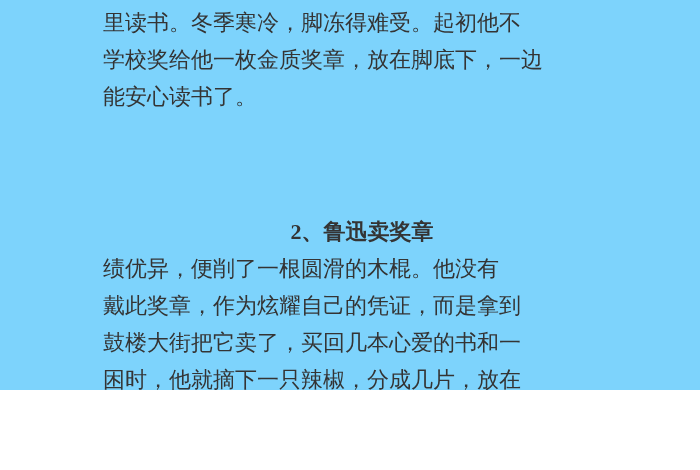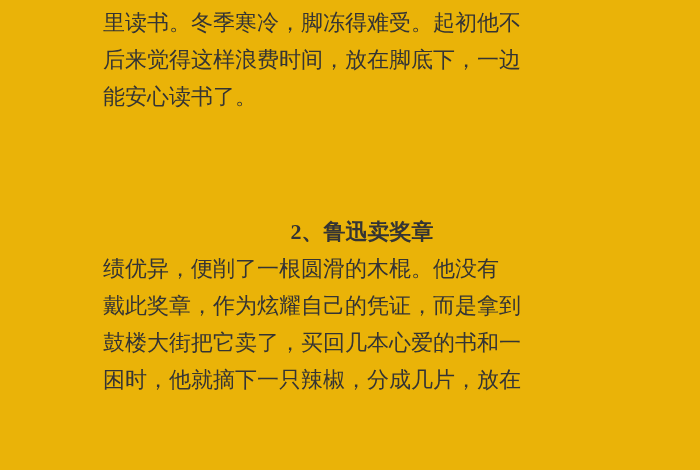--- a/index.html
+++ b/index.html
@@ -3,22 +3,22 @@
 <meta charset="utf-8">
 <style>
   html, body {
     margin: 0;
     padding: 0;
     background: #ffffff;
   }
   .page {
     position: relative;
     width: 700px;
-    height: 470px;
-    background: #eab308;
+    height: 390px;
+    background: #7dd3fc;
     overflow: hidden;
     font-family: "Liberation Serif", "DejaVu Serif", serif;
     color: #343434;
   }
   .para {
     position: absolute;
     font-size: 22px;
     line-height: 37px;
   }
   .line {
@@ -38,21 +38,21 @@
   #para1 { left: 103px; top: 4px; }
   #para2 { left: 103px; top: 250px; }
 </style>
 </head>
 <body>
 
 <div class="page">
 
   <div class="para" id="para1">
     <div class="line">里读书。冬季寒冷，脚冻得难受。起初他不</div>
-    <div class="line">后来觉得这样浪费时间，放在脚底下，一边</div>
+    <div class="line">学校奖给他一枚金质奖章，放在脚底下，一边</div>
     <div class="line">能安心读书了。</div>
   </div>
 
   <div class="heading">2、鲁迅卖奖章</div>
 
   <div class="para" id="para2">
     <div class="line">绩优异，便削了一根圆滑的木棍。他没有</div>
     <div class="line">戴此奖章，作为炫耀自己的凭证，而是拿到</div>
     <div class="line">鼓楼大街把它卖了，买回几本心爱的书和一</div>
     <div class="line">困时，他就摘下一只辣椒，分成几片，放在</div>

